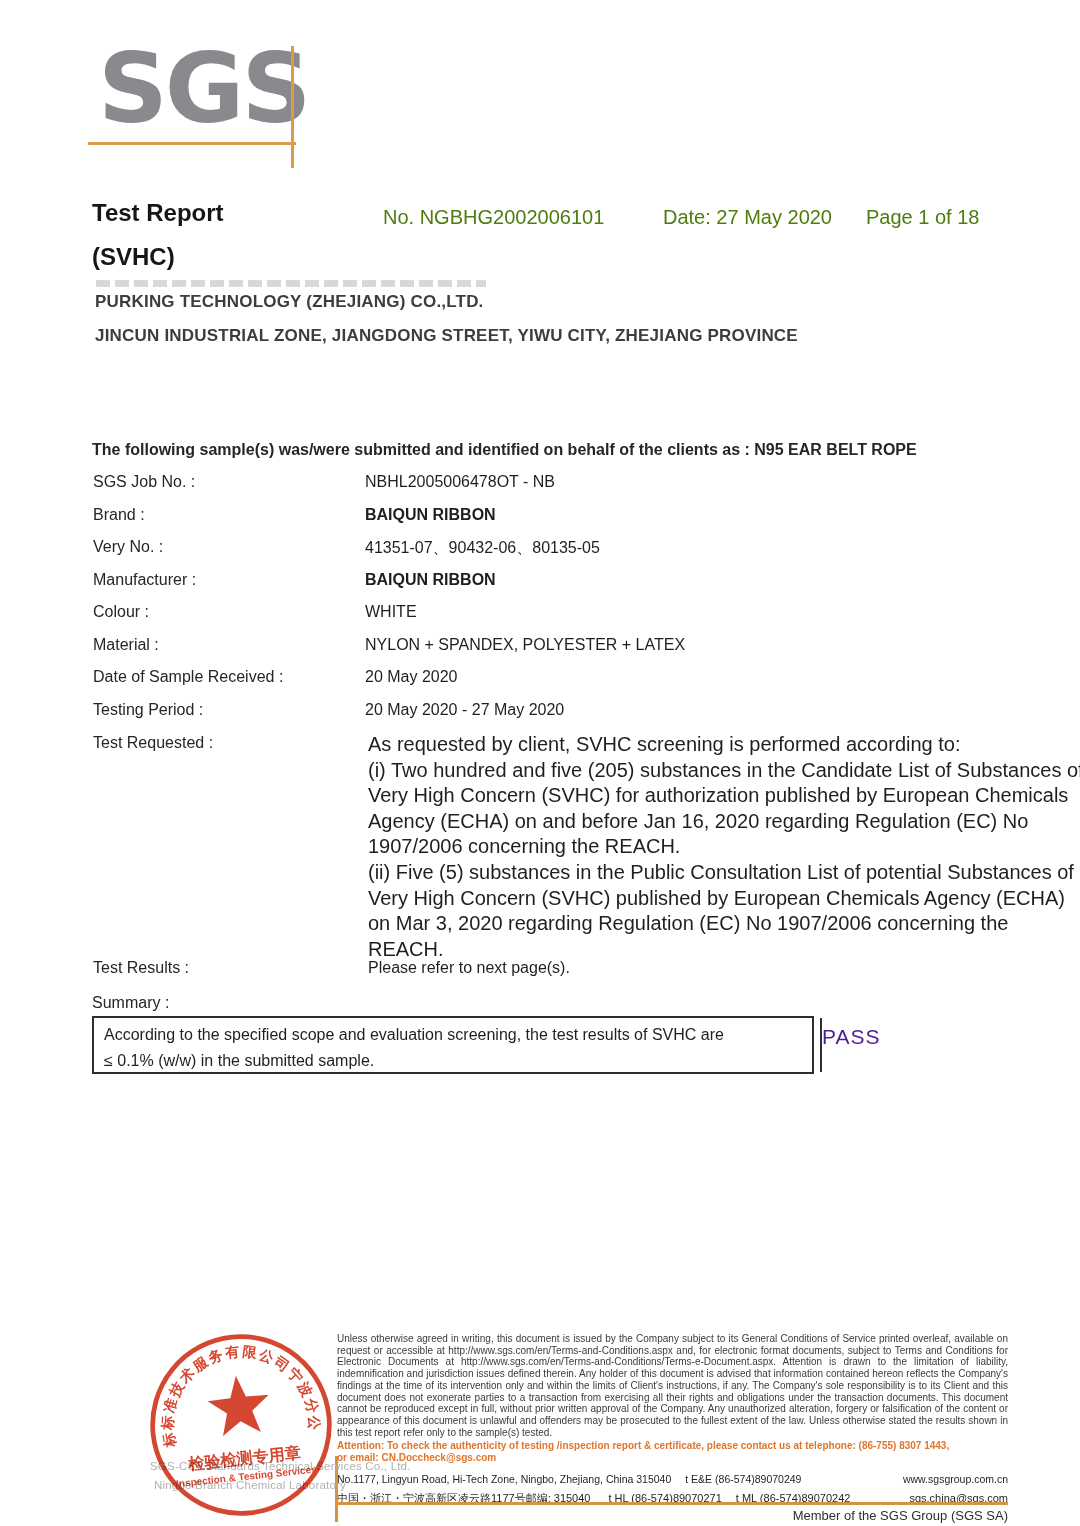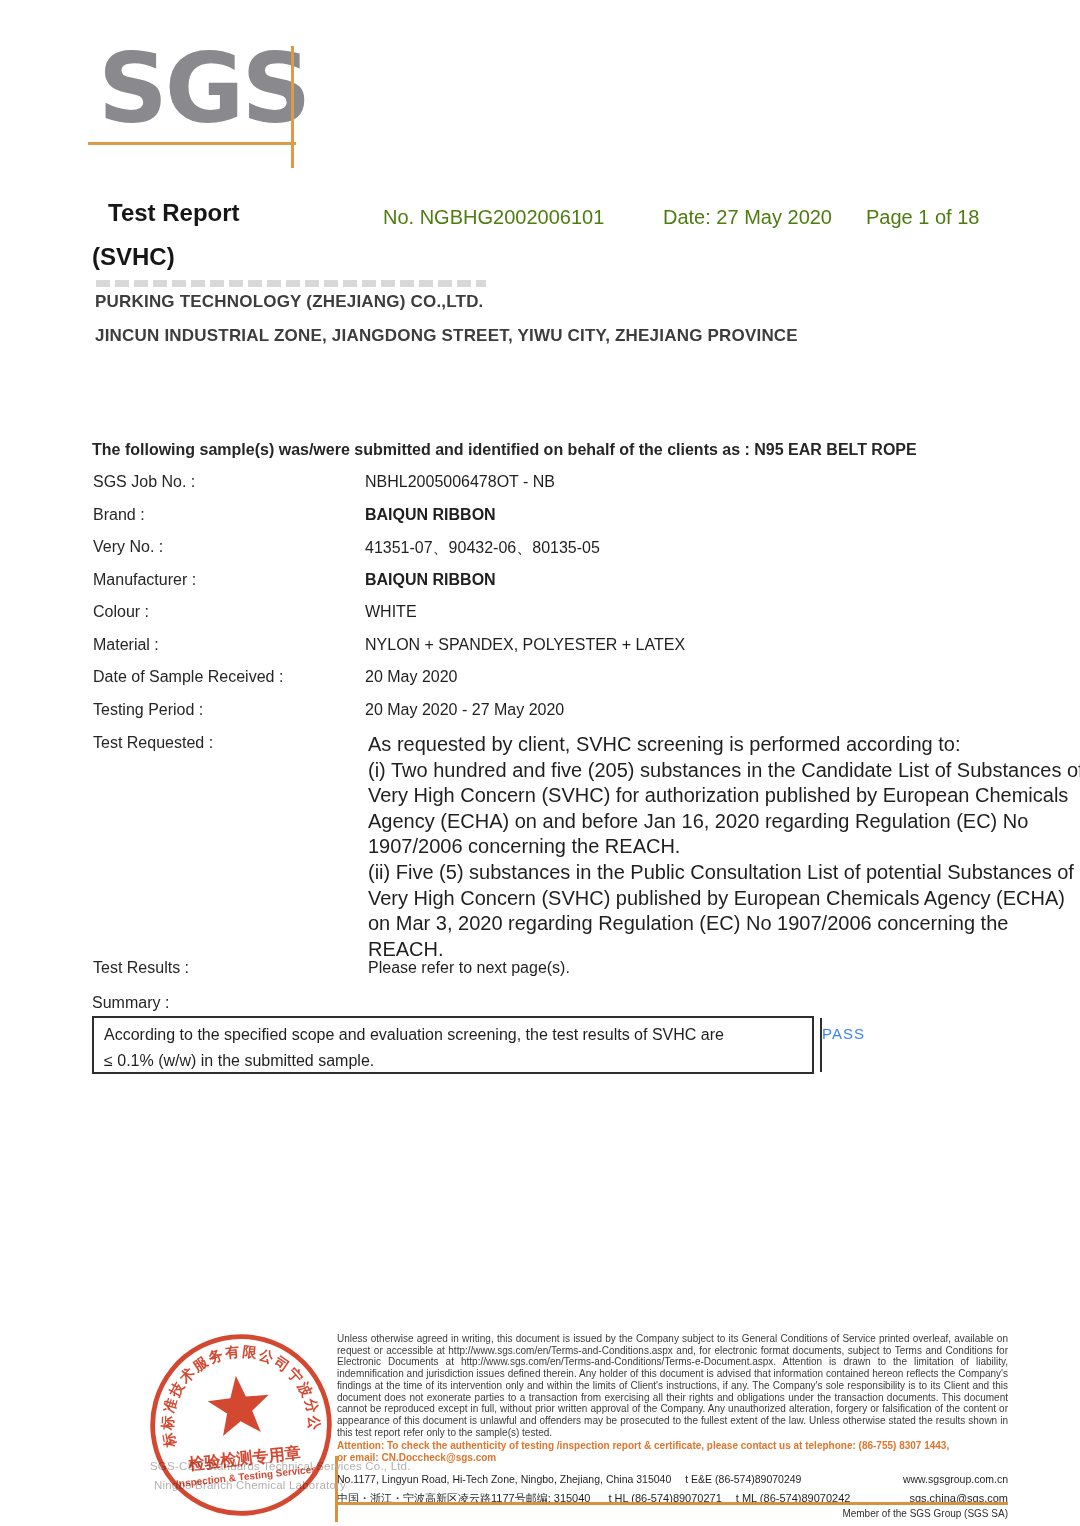--- a/index.html
+++ b/index.html
@@ -32,45 +32,45 @@
   .para{font-size:20px;line-height:25.6px;color:#1f1f1f;}
   
   .summary-box{
     display:flex;border:2px solid #2e2e2e;width:722px;height:58px;box-sizing:border-box;
   }
   .summary-cell{
     flex:0 0 728px;border-right:2px solid #2e2e2e;padding:4px 10px 0 10px;
     font-size:16px;line-height:26px;color:#1f1f1f;box-sizing:border-box;white-space:pre-line;
   }
   .verdict-cell{
-    flex:1;text-align:center;padding-top:7px;font-size:15px;color:#3b82f6;letter-spacing:1px;
+    flex:1;text-align:center;padding-top:7px;font-size:21px;color:#4c1d95;letter-spacing:1px;
   }
   
   .footer-block{width:671px;}
   .disclaimer{font-size:10px;line-height:11.7px;color:#3b3b3b;text-align:justify;}
   .attention{font-size:10px;line-height:11.7px;color:#e0752d;font-weight:bold;margin-top:2px;}
   .addr-row{display:flex;align-items:baseline;font-size:10.5px;color:#1f1f1f;line-height:19px;}
   .addr-row .sp{flex:1;}
   .cnrow{font-size:11px;}
   .accent-hline{background:#d9933f;height:2.5px;}
   .accent-vline{background:#d9933f;width:2.5px;}
-  .member{font-size:10px;color:#2e2e2e;text-align:right;width:671px;}
+  .member{font-size:13px;color:#2e2e2e;text-align:right;width:671px;}
   .lab-gray{font-size:11.5px;color:#b3b1b0;letter-spacing:.2px;white-space:nowrap;}
   .stamp{mix-blend-mode:multiply;opacity:.93;transform:rotate(-6deg);}
 </style>
 </head>
 <body>
 
 <div class="page">
 
   <div class="abs logo-text" style="left:98px;top:40px;">SGS</div>
   <div class="abs logo-hline" style="left:88px;top:142px;width:208px;"></div>
   <div class="abs logo-vline" style="left:291px;top:46px;height:122px;"></div>
 
-  <div class="abs title" style="left:108px;top:199px;">Test Report</div>
+  <div class="abs title" style="left:92px;top:199px;">Test Report</div>
   <div class="abs title" style="left:92px;top:243px;">(SVHC)</div>
   <div class="abs meta" style="left:383px;top:206px;">No. NGBHG2002006101</div>
   <div class="abs meta" style="left:663px;top:206px;">Date: 27 May 2020</div>
   <div class="abs meta" style="left:866px;top:206px;">Page 1 of 18</div>
 
   <div class="abs redacted" style="left:96px;top:280px;width:390px;"></div>
   <div class="abs client" style="left:95px;top:292px;">PURKING TECHNOLOGY (ZHEJIANG) CO.,LTD.</div>
   <div class="abs client" style="left:95px;top:326px;">JINCUN INDUSTRIAL ZONE, JIANGDONG STREET, YIWU CITY, ZHEJIANG PROVINCE</div>
 
   <div class="abs body-text" style="left:92px;top:441px;font-weight:bold;">The following sample(s) was/were submitted and identified on behalf of the clients as : N95 EAR BELT ROPE</div>

